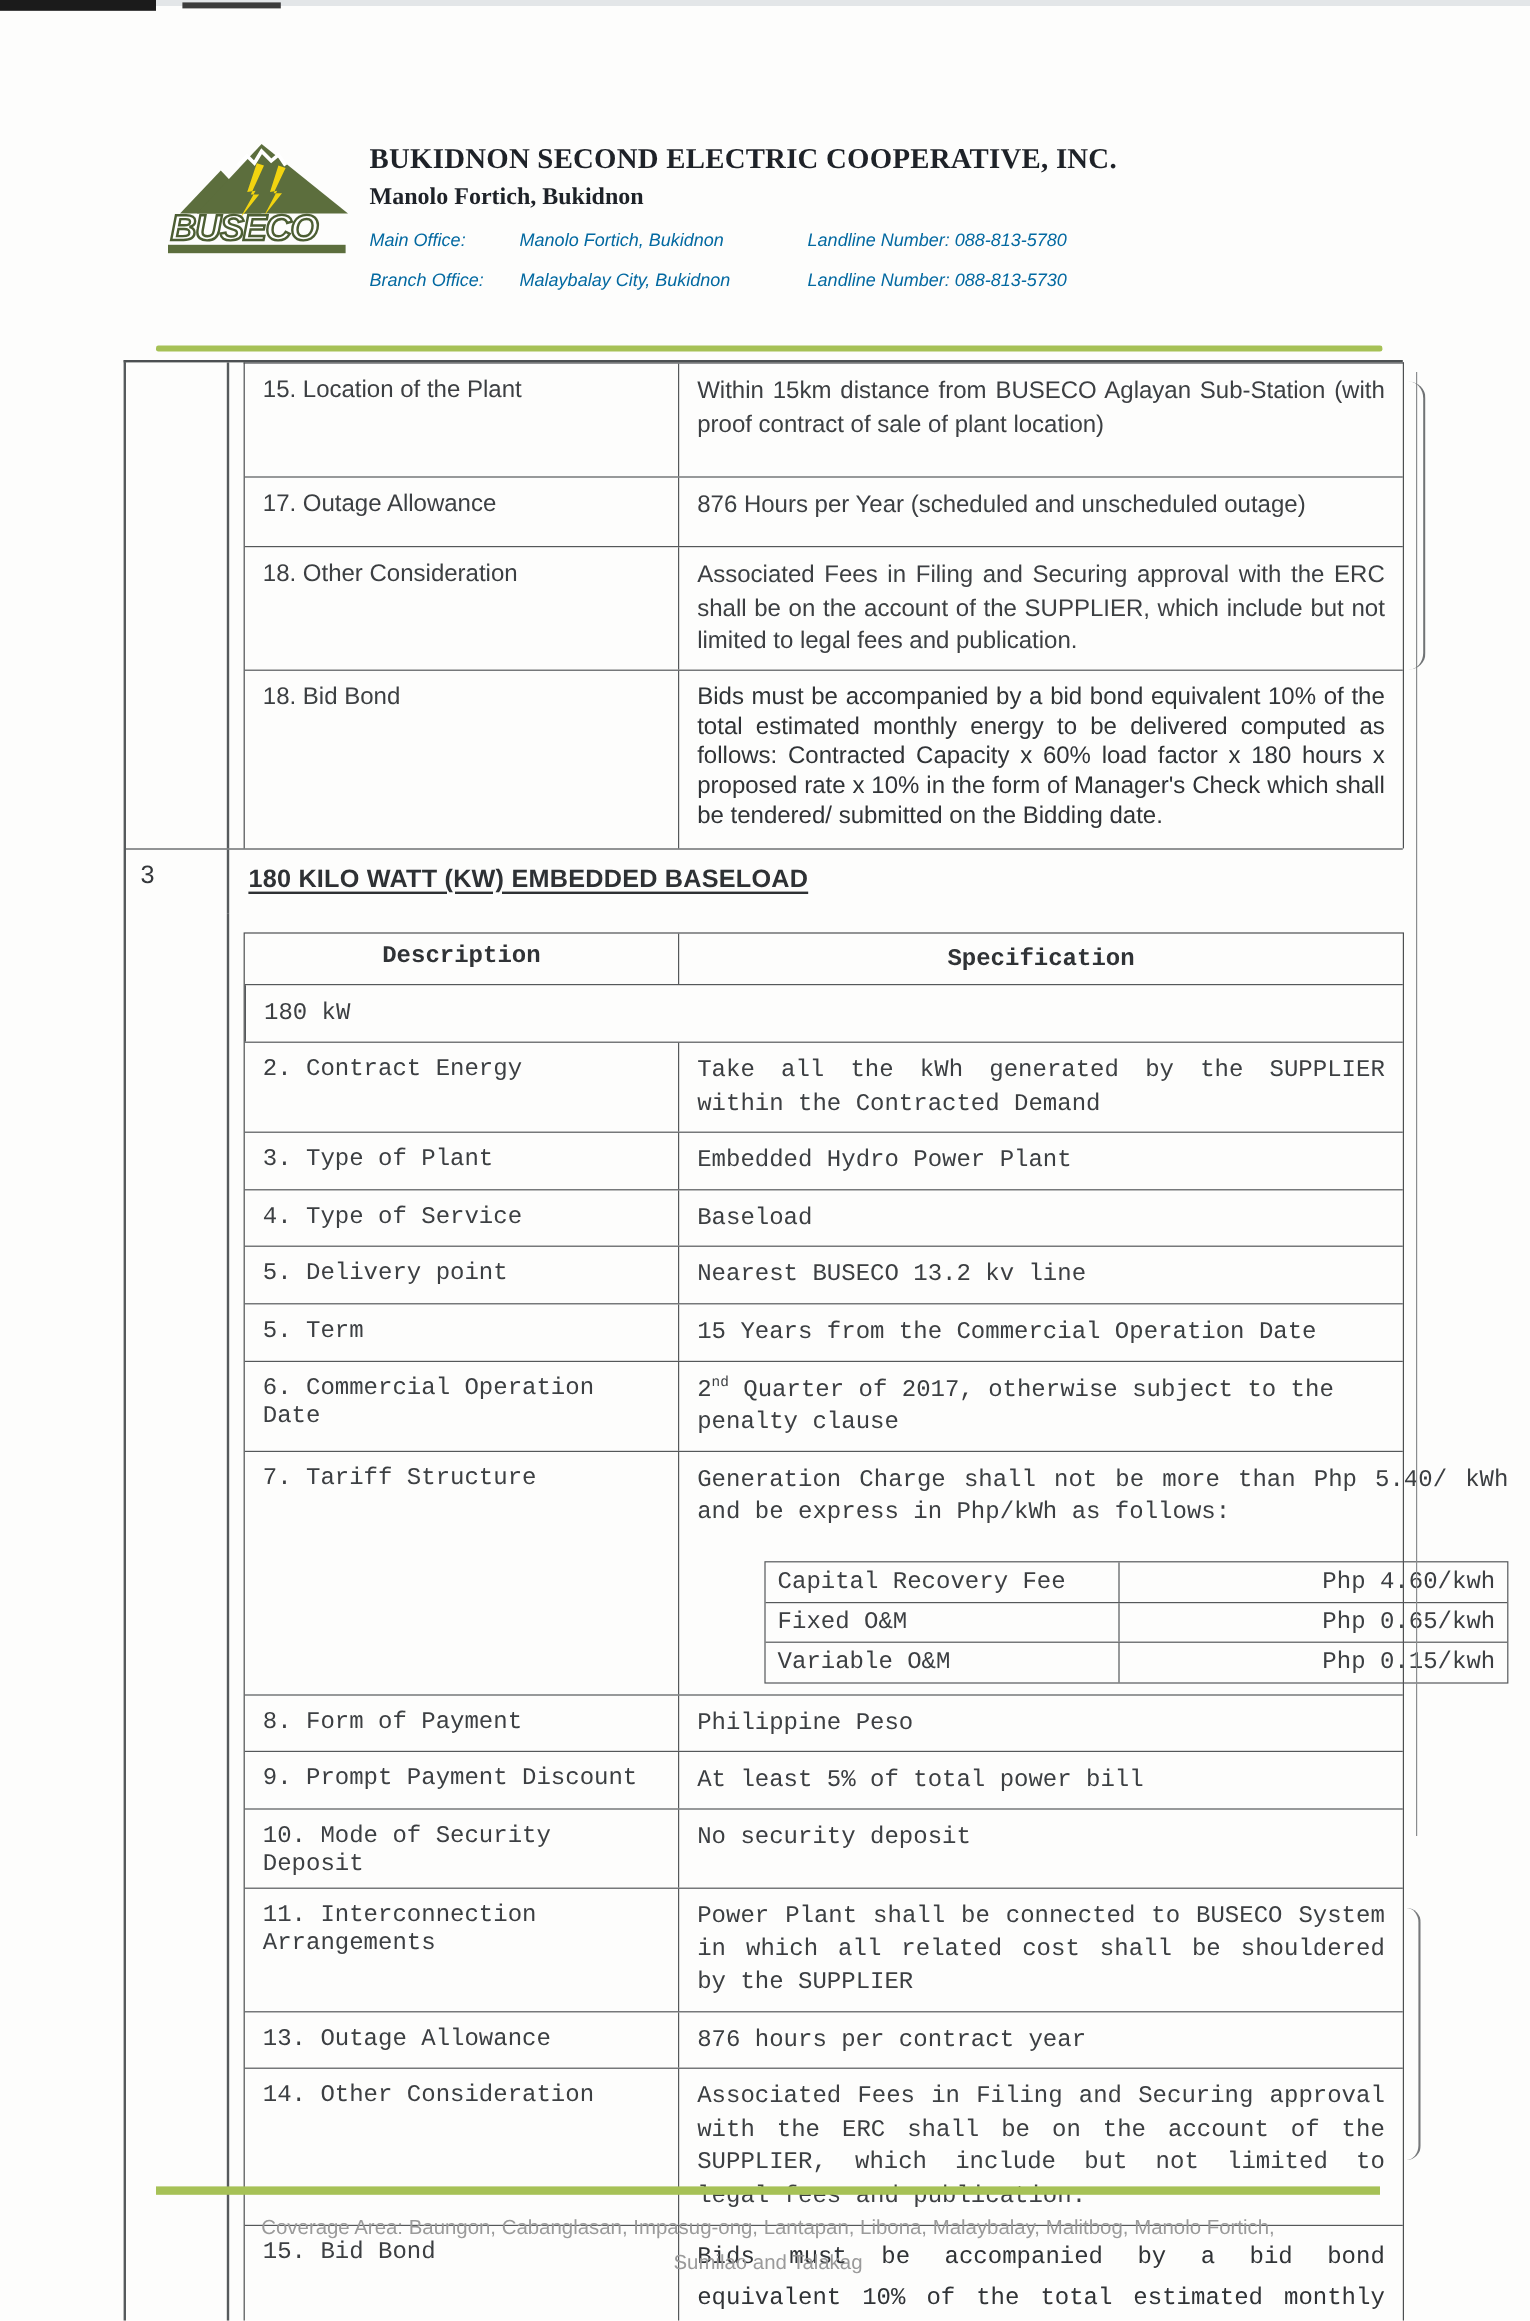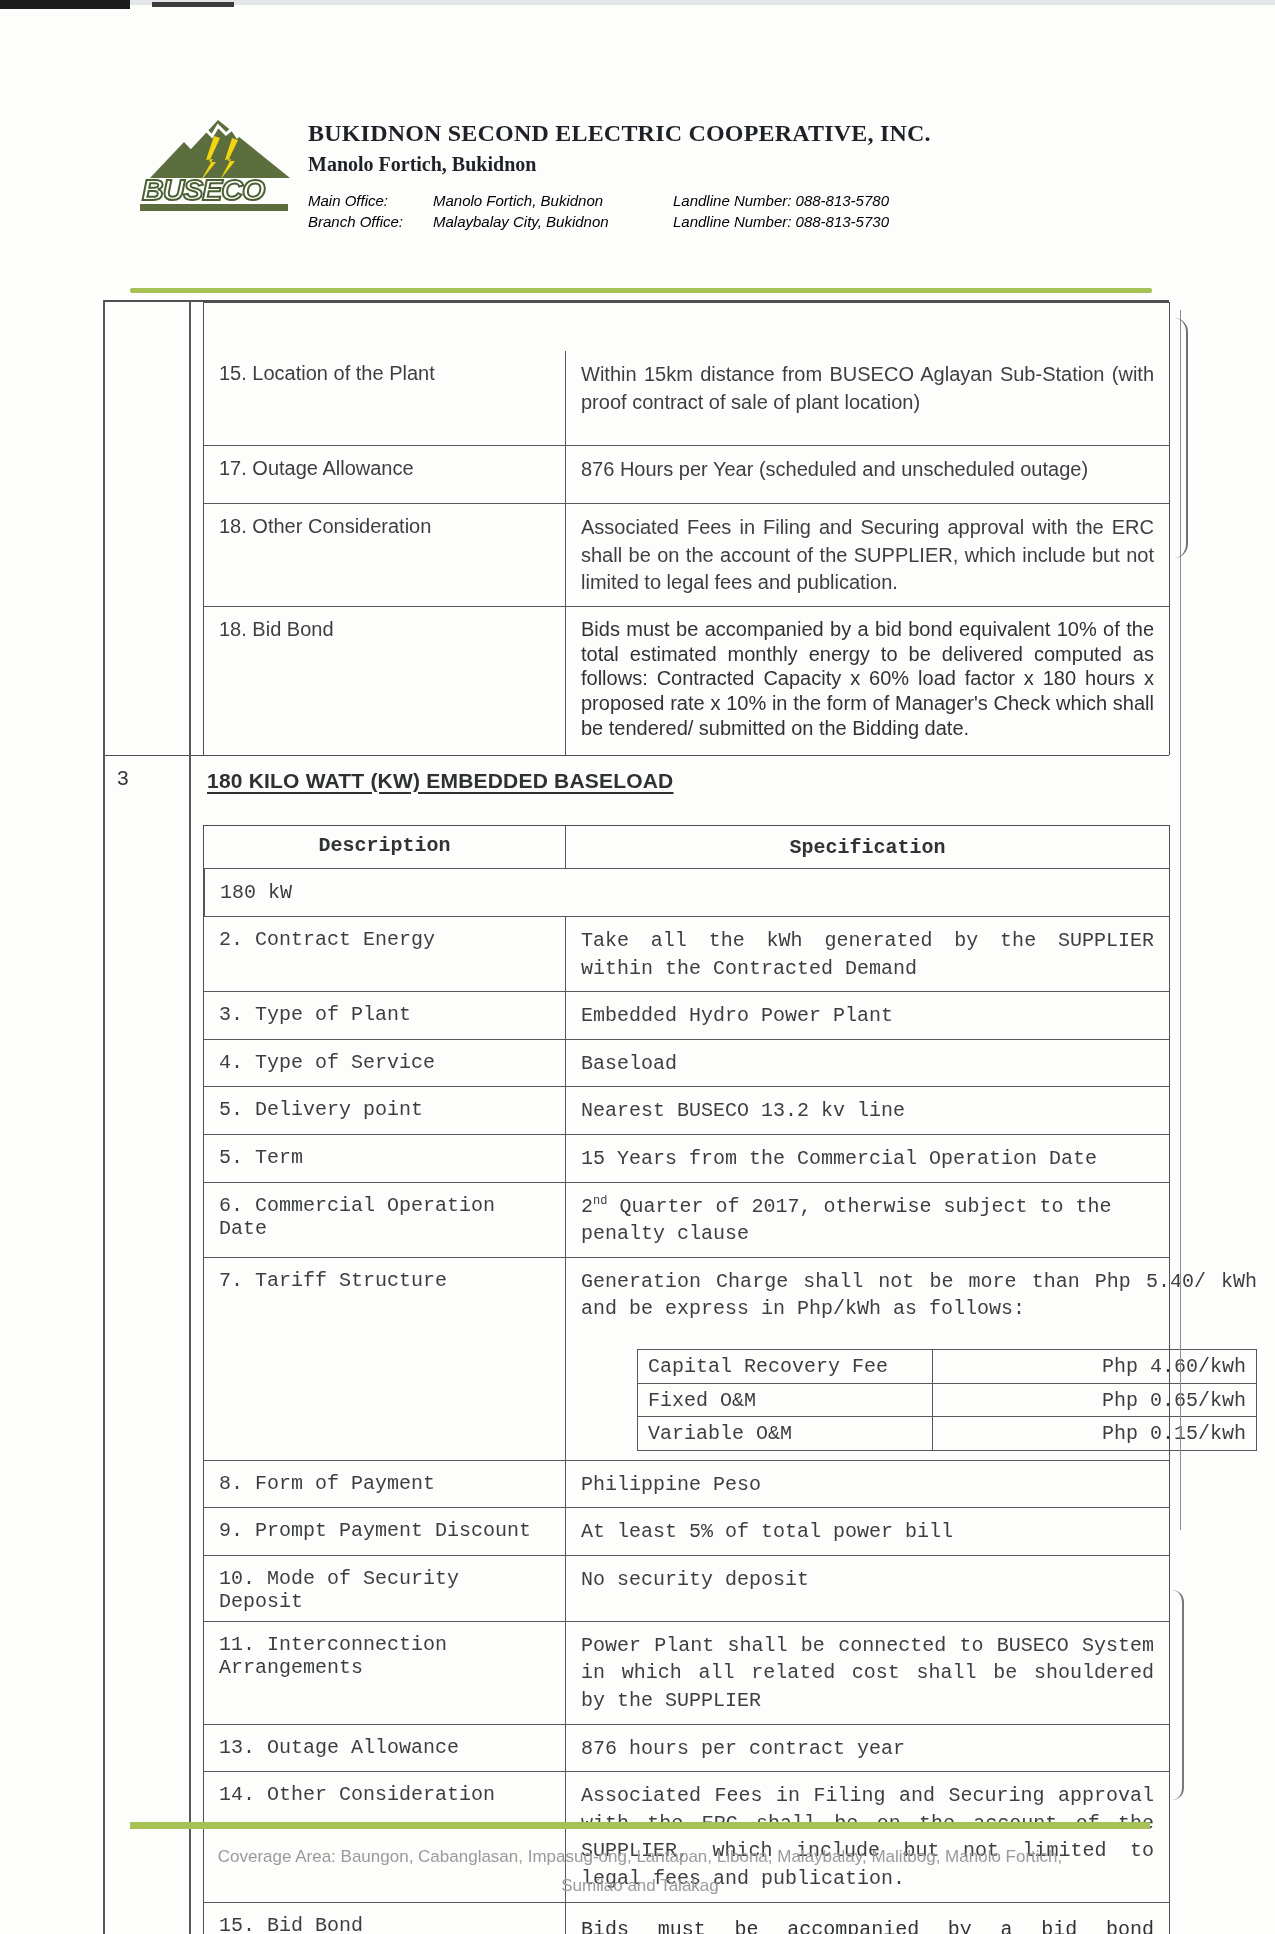--- a/index.html
+++ b/index.html
@@ -11,22 +11,22 @@
   .top-band { position:absolute; top:0; left:0; width:1275px; height:5px; background:#e3e6e8; }
   .strip-1 { position:absolute; top:0; left:0; width:130px; height:9px; background:#1b1b1b; }
   .strip-2 { position:absolute; top:2px; left:152px; width:82px; height:5px; background:#3c3c3c; }
 
   
   .doc-header { position:absolute; top:112px; left:140px; width:1000px; display:flex; }
   .logo { width:150px; height:96px; flex:0 0 auto; margin-top:4px; }
   .head-text { margin-left:18px; padding-top:8px; }
   .org-name { font-family:"Liberation Serif", serif; font-weight:bold; font-size:24px; color:#1e2228; letter-spacing:.2px; }
   .org-loc  { font-family:"Liberation Serif", serif; font-weight:bold; font-size:20px; color:#1e2228; margin-top:6px; }
-  .office-grid { margin-top:16px; display:grid; grid-template-columns:125px 240px auto; row-gap:4px;
-                 font-style:italic; font-size:15px; color:#000000; }
+  .office-grid { margin-top:16px; display:grid; grid-template-columns:125px 240px auto; row-gap:16px;
+                 font-style:italic; font-size:15px; color:#0369a1; }
 
   .green-rule { position:absolute; top:288px; left:130px; width:1022px; height:5px; background:#a6c156; border-radius:2px; }
 
   
   .outer { position:absolute; top:300px; left:103px; width:1066px;
            border-left:2px solid #565a5c; border-top:2px solid #4c5052; border-bottom:2px solid #4c5052; }
   .sect { display:grid; grid-template-columns:86px 1fr; }
   .numcell { border-right:2px solid #565a5c; font-size:21px; color:#34373a; padding:10px 0 0 12px; }
   .contentcell { padding-left:12px; }
 
@@ -38,21 +38,21 @@
   .lcell { padding:11px 12px 8px 15px; font-size:20px; color:#3c3f42; }
   .scell { border-left:1px solid #55585a; padding:10px 15px 9px 15px; font-size:20px; line-height:1.38; color:#3c3f42; }
   .just { text-align:justify; }
   .alt  { color:#303336; line-height:1.24; }
   .spaced { line-height:1.72; color:#303336; }
 
   .hdr { font-weight:bold; text-align:center; color:#303336; }
   .hdr.lcell { padding:8px 10px 7px 10px; }
   .hdr.scell { padding:8px 10px 7px 10px; }
 
-  .min-r15{ min-height:95px;margin-top:48px; } .min-r17{ min-height:58px; } .min-r18{ min-height:100px; } .min-r19{ min-height:148px; }
+  .min-r15{ min-height:95px; } .min-r17{ min-height:58px; } .min-r18{ min-height:100px; } .min-r19{ min-height:148px; }
   .min-s { min-height:46px; } .min-m { min-height:60px; } .min-tariff { min-height:192px; }
   .min-bid { min-height:118px; } .min-oc { min-height:100px; }
 
   
   .heading-row { border-top:1.5px solid #4c5052; min-height:54px; }
   .section-heading { font-size:21px; font-weight:bold; color:#2e3134; padding:13px 0 0 4px;
                      text-decoration:underline; text-decoration-thickness:2px; text-underline-offset:4px; letter-spacing:.2px; }
 
   
   .tariff-intro { margin-bottom:26px; }

